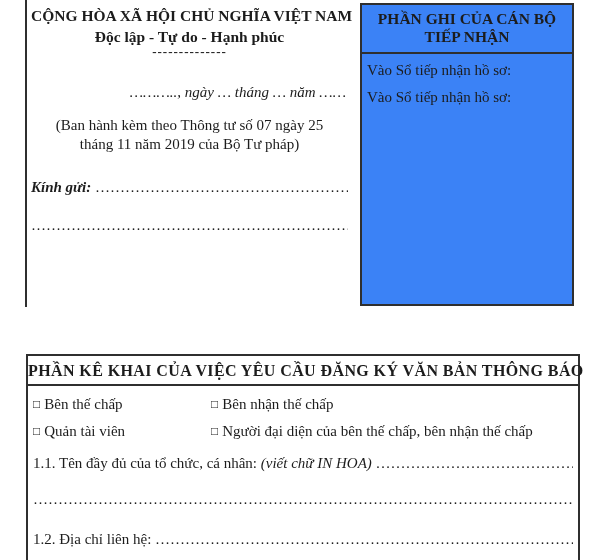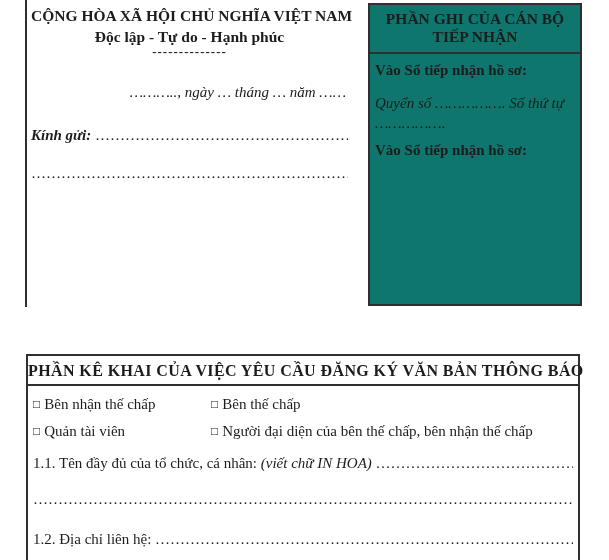--- a/index.html
+++ b/index.html
@@ -5,43 +5,43 @@
   * { margin:0; padding:0; box-sizing:border-box; }
   html,body { background:#ffffff; }
   body {
     width:609px; height:560px;
     font-family:"Liberation Serif","DejaVu Serif",serif;
     color:#1c1c1c;
     position:relative;
   }
   .page { position:relative; width:609px; height:560px; overflow:hidden; background:#fff; }
 
-  .bold { font-weight:bold; }
+  .bold { font-weight:normal; }
   .italic { font-style:italic; }
 
   
   .top-left {
     position:absolute; left:25px; top:0; width:325px; height:307px;
     border-left:2px solid #2f2f2f;
     text-align:center; font-size:15px; padding:0 2px 0 4px;
   }
   .nat-title { padding-top:6px; font-weight:bold; font-size:15.5px; line-height:19px; white-space:nowrap; }
   .motto { font-weight:bold; font-size:15.5px; line-height:17px; margin-top:3px; }
   .dash-divider { font-weight:bold; font-size:13px; line-height:10px; margin-top:2px; letter-spacing:1px; }
   .date-line { font-style:italic; text-align:right; padding-right:2px; margin-top:26px; line-height:19px; white-space:nowrap; overflow:hidden; }
   .form-title { font-weight:bold; font-size:15.5px; line-height:20px; margin-top:13px; padding:0 6px; }
   .issuance { margin-top:14px; line-height:19px; padding:0 12px; }
   .kinh-gui { text-align:left; margin-top:24px; line-height:19px; white-space:nowrap; overflow:hidden; }
   .kg-label { font-weight:bold; font-style:italic; }
   .dotline-left { text-align:left; margin-top:22px; line-height:13px; font-size:15px; white-space:nowrap; overflow:hidden; }
 
   
   .top-right {
-    position:absolute; left:368px; top:3px; width:214px; height:303px;
-    border:2px solid #2f2f2f; font-size:15px; background:#0f766e;
+    position:absolute; left:360px; top:3px; width:214px; height:303px;
+    border:2px solid #2f2f2f; font-size:15px; background:#3b82f6;
   }
   .tr-header {
     font-weight:bold; font-size:15.5px; line-height:18px; text-align:center;
     padding:5px 8px 6px; border-bottom:2px solid #2f2f2f;
   }
   .tr-body { padding:4px 5px; }
   .tr-line1 { margin-top:3px; line-height:19px; }
   .tr-line2 { margin-top:13px; line-height:20px; }
   .tr-line3 { margin-top:8px; line-height:19px; }
   .signer { margin-top:6px; margin-left:85px; text-align:center; }
@@ -69,45 +69,45 @@
 </head>
 <body>
 
 <div class="page">
 
   <div class="top-left">
     <div class="nat-title">CỘNG HÒA XÃ HỘI CHỦ NGHĨA VIỆT NAM</div>
     <div class="motto">Độc lập - Tự do - Hạnh phúc</div>
     <div class="dash-divider">--------------</div>
     <div class="date-line">……….., ngày … tháng … năm ……</div>
+    <div class="issuance">(Ban hành kèm theo Thông tư số 07 ngày 25 tháng 11 năm 2019 của Bộ Tư pháp)</div>
     <div class="kinh-gui">
       <span class="kg-label">Kính gửi:</span><span> ……………………………………………………………</span>
     </div>
     <div class="dotline-left">……………………………………………………………………………………………………………</div>
   </div>
 
   <div class="top-right">
     <div class="tr-header">PHẦN GHI CỦA CÁN BỘ TIẾP NHẬN</div>
     <div class="tr-body">
       <div class="tr-line1 bold">Vào Sổ tiếp nhận hồ sơ:</div>
-      <div class="tr-line2 italic">Quyển số ……………. Số thứ tự …………….</div>
       <div class="tr-line3 bold">Vào Sổ tiếp nhận hồ sơ:</div>
     </div>
   </div>
 
   <div class="decl">
     <div class="decl-header">PHẦN KÊ KHAI CỦA VIỆC YÊU CẦU ĐĂNG KÝ VĂN BẢN THÔNG BÁO</div>
 
     <div class="q1-row">
       <div class="cb-grid">
         <div class="cb-item">
-          <span class="cb-box">□</span><span>Bên nhận thế chấp</span>
+          <span class="cb-box">□</span><span>Bên thế chấp</span>
         </div>
         <div class="cb-item">
-          <span class="cb-box">□</span><span>Bên thế chấp</span>
+          <span class="cb-box">□</span><span>Bên nhận thế chấp</span>
         </div>
         <div class="cb-item">
           <span class="cb-box">□</span><span>Quản tài viên</span>
         </div>
         <div class="cb-item">
           <span class="cb-box">□</span><span>Người đại diện của bên thế chấp, bên nhận thế chấp</span>
         </div>
       </div>
     </div>
 

